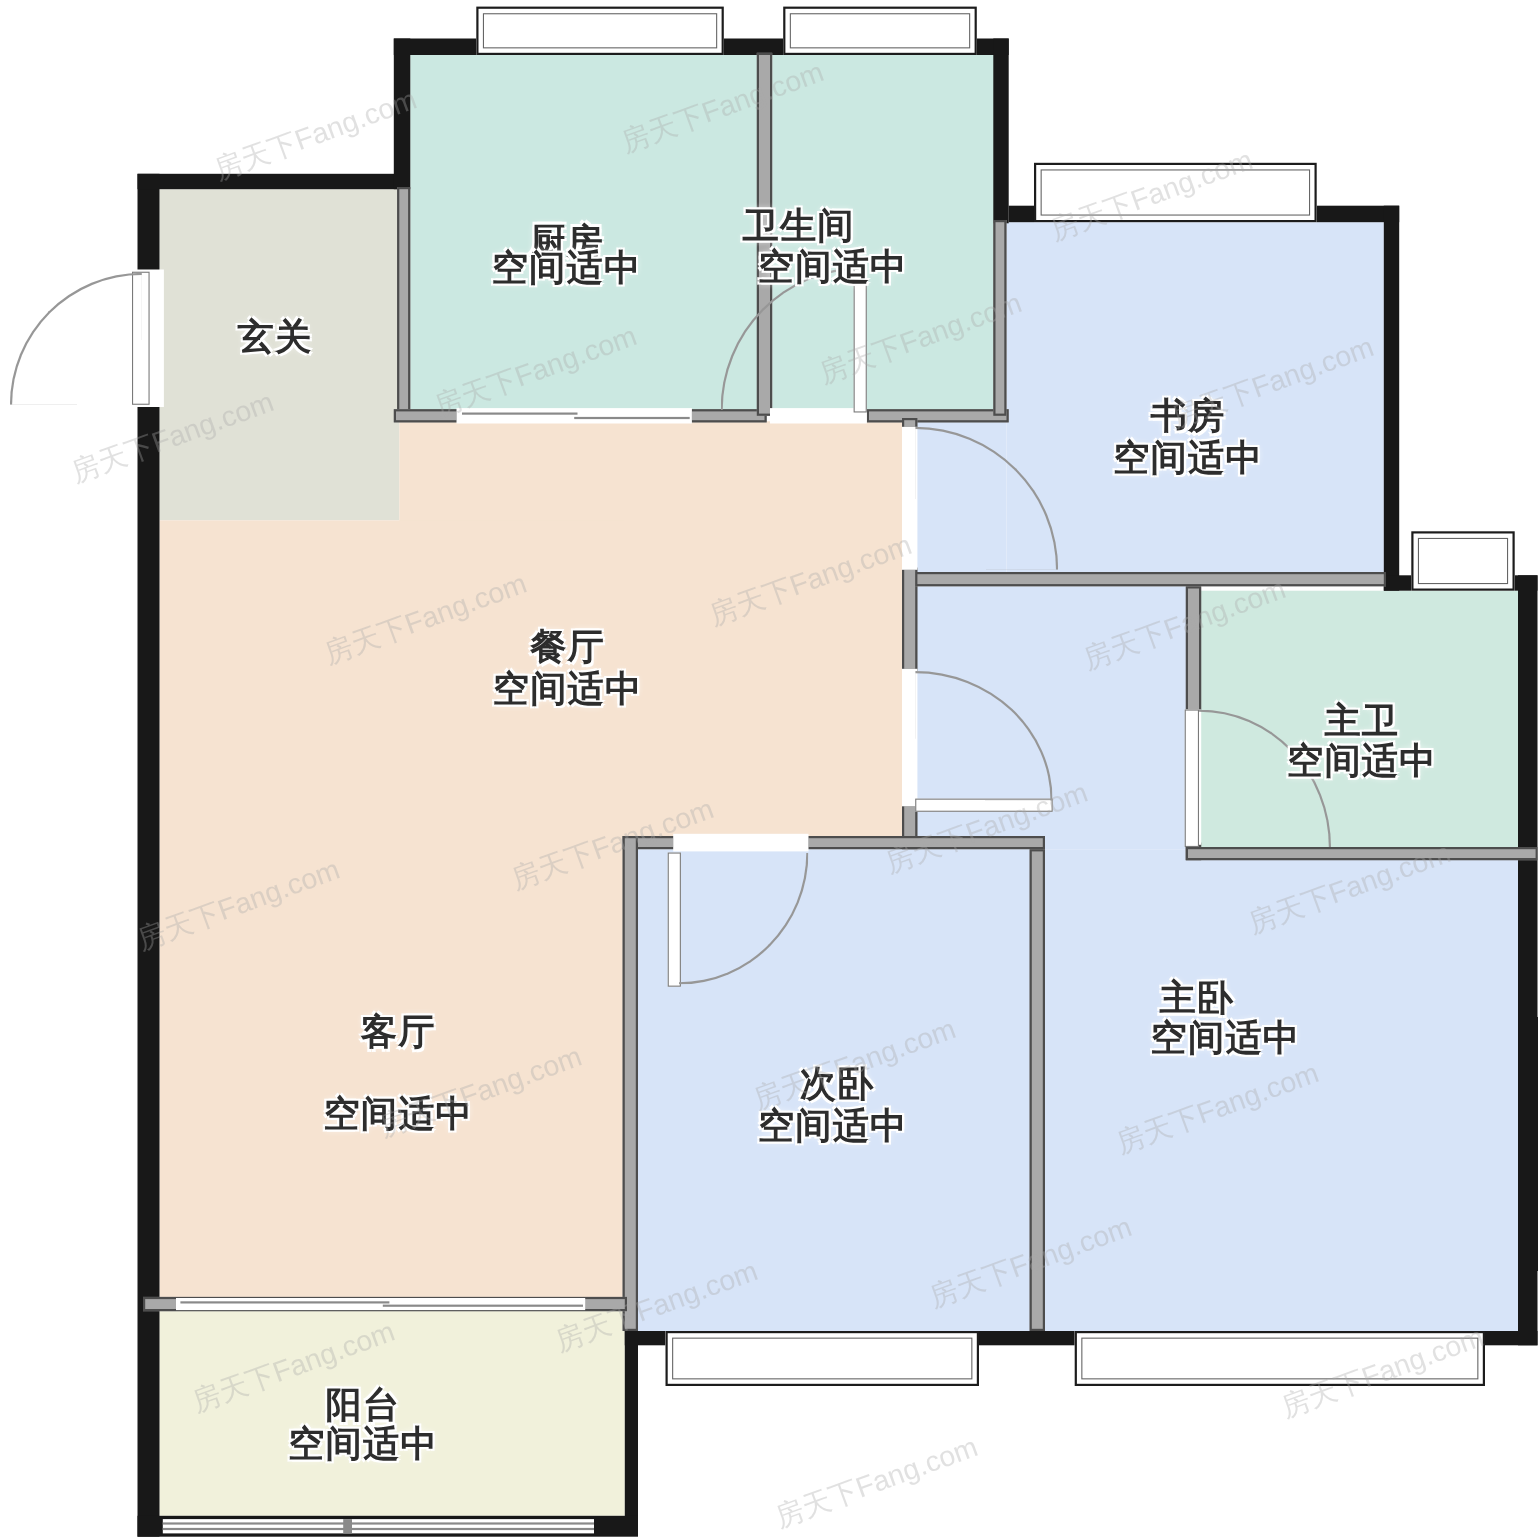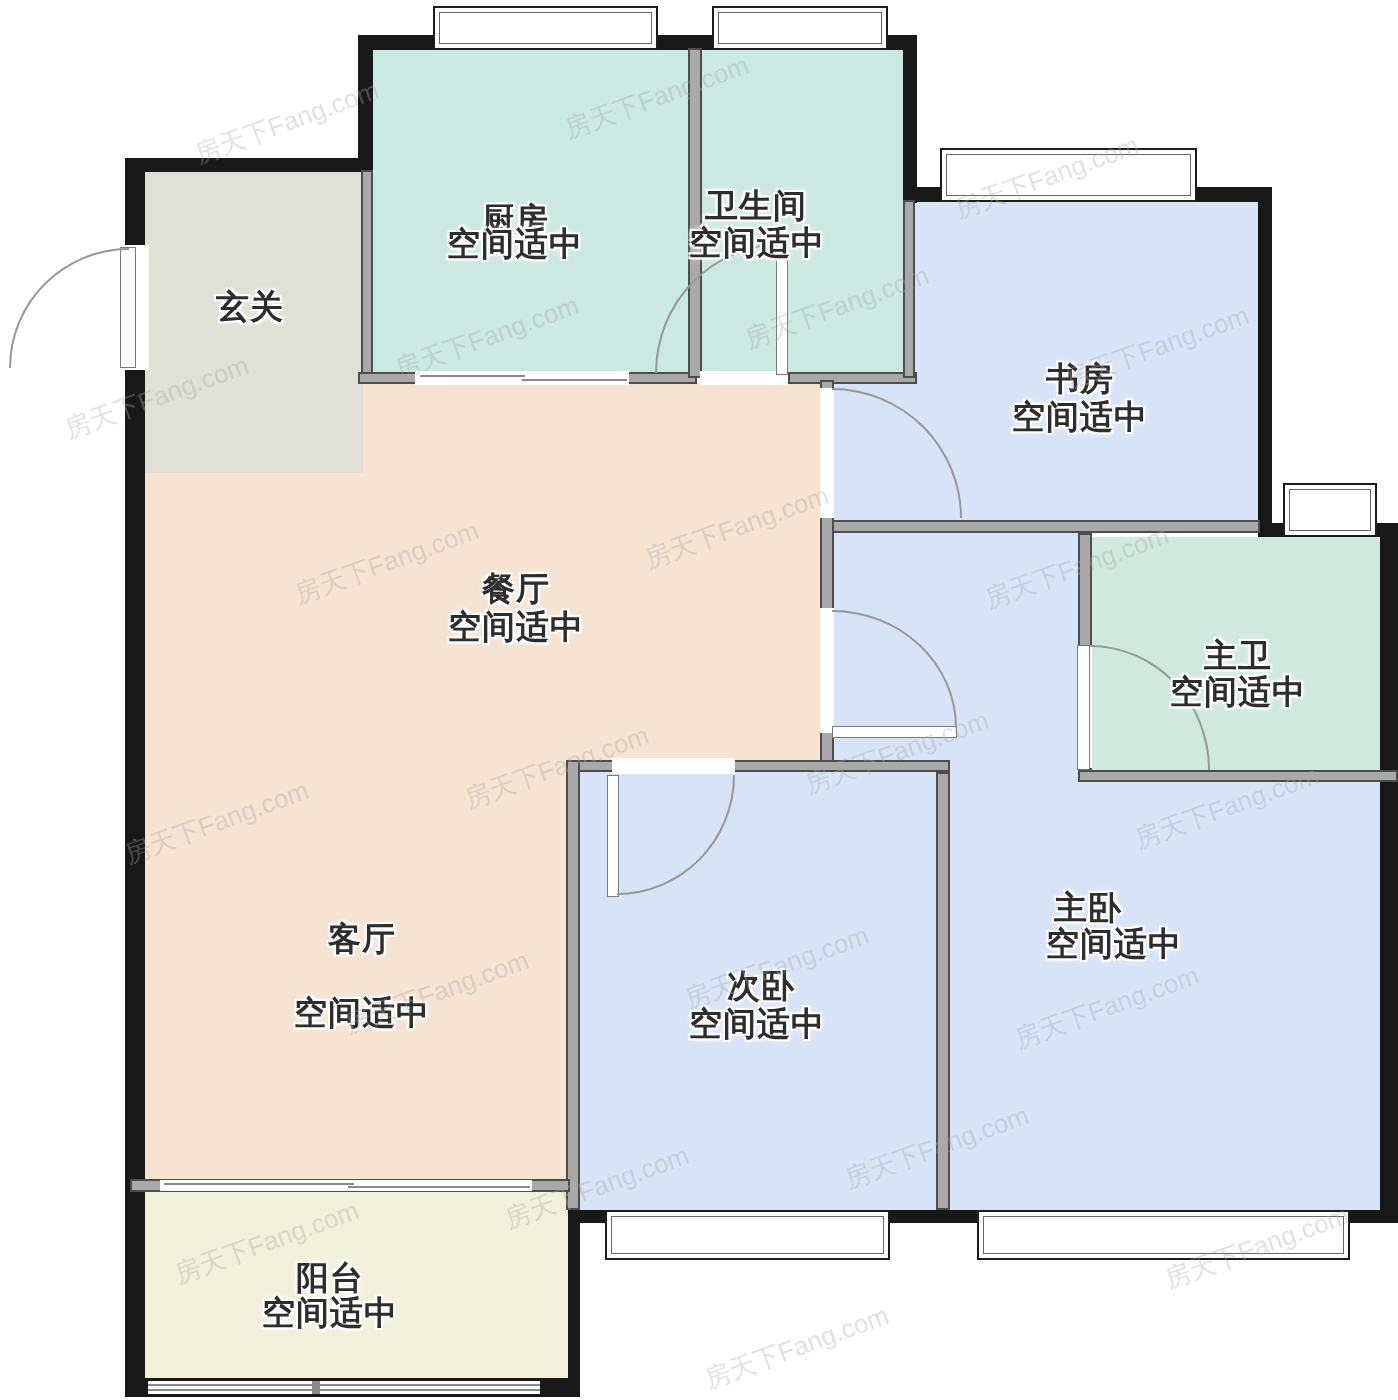--- a/index.html
+++ b/index.html
@@ -133,21 +133,21 @@
   <div class="gap" style="left:148px;top:1381px;width:392px;height:13px;"></div>
   <div class="hair" style="left:148px;top:1384px;width:392px;height:2px;"></div>
   <div class="hair" style="left:148px;top:1389px;width:392px;height:2px;"></div>
   <div class="hair" style="left:312px;top:1381px;width:8px;height:13px;"></div>
 
   <div class="lbl" style="left:250px;top:307px;">玄关</div>
 
   <div class="lbl" style="left:515px;top:220px;">厨房</div>
   <div class="lbl" style="left:515px;top:244px;">空间适中</div>
 
-  <div class="lbl" style="left:756px;top:206px;">卫生间</div>
+  <div class="lbl" style="left:726px;top:206px;">卫生间</div>
   <div class="lbl" style="left:757px;top:243px;">空间适中</div>
 
   <div class="lbl" style="left:1080px;top:379px;">书房</div>
   <div class="lbl" style="left:1080px;top:417px;">空间适中</div>
 
   <div class="lbl" style="left:516px;top:589px;">餐厅</div>
   <div class="lbl" style="left:516px;top:627px;">空间适中</div>
 
   <div class="lbl" style="left:1238px;top:656px;text-align:right;">主卫</div>
   <div class="lbl" style="left:1238px;top:692px;">空间适中</div>

